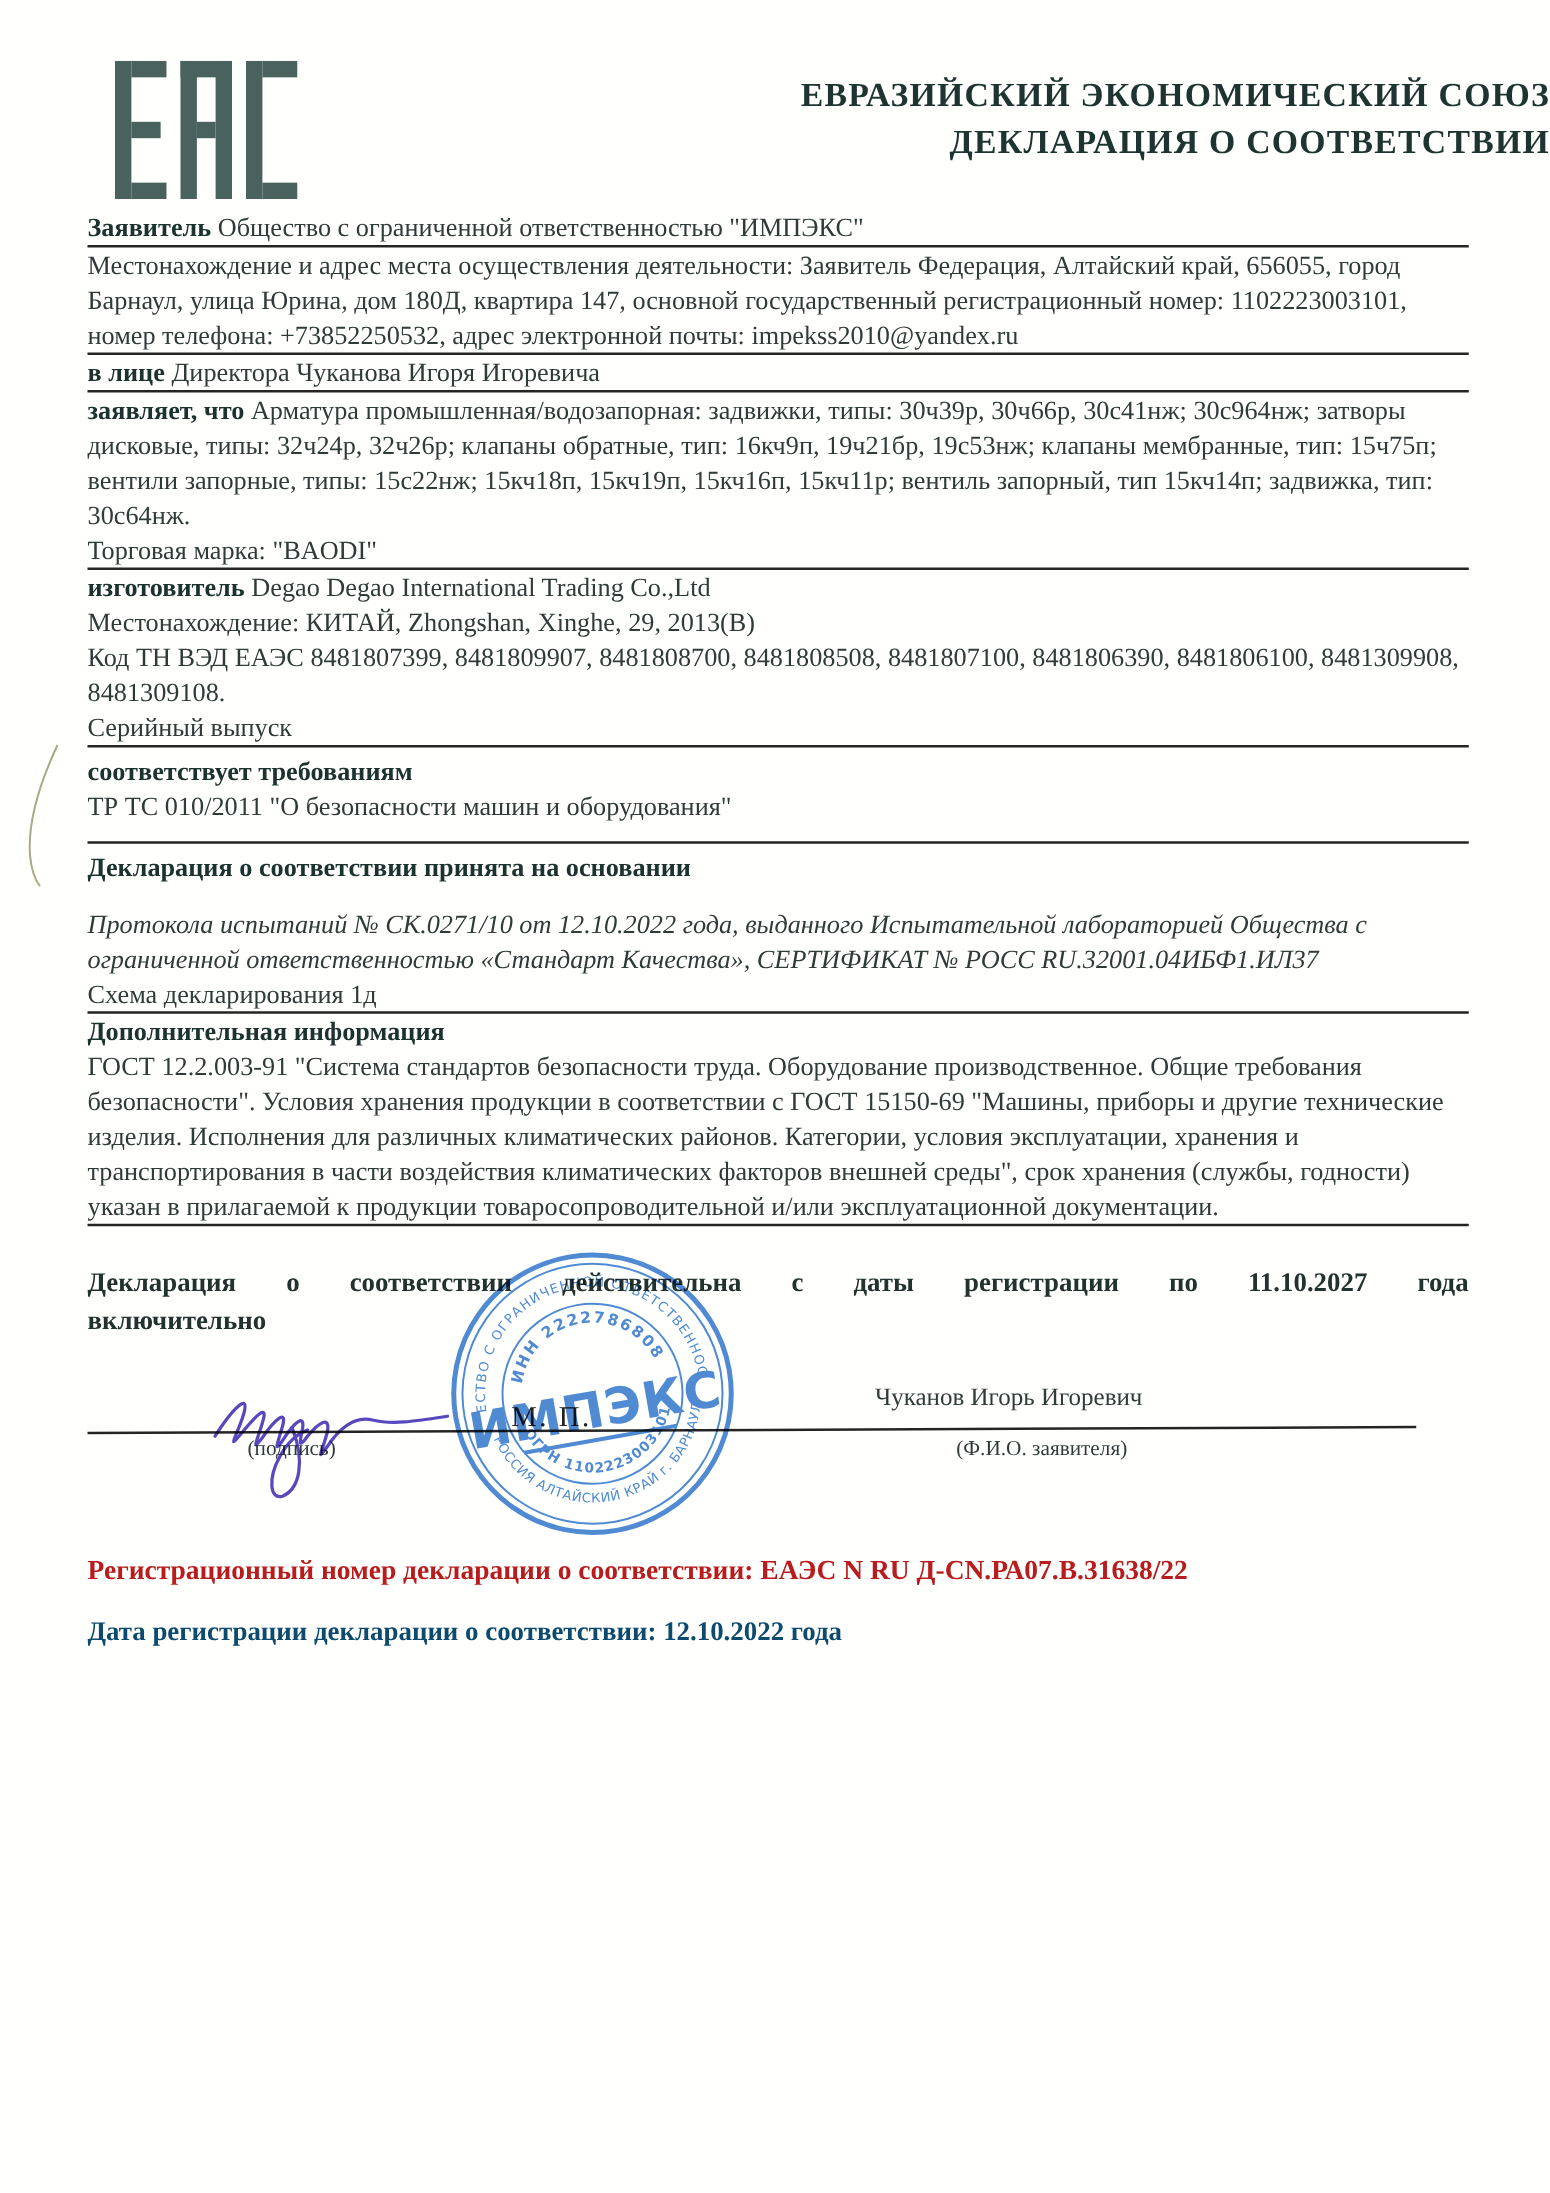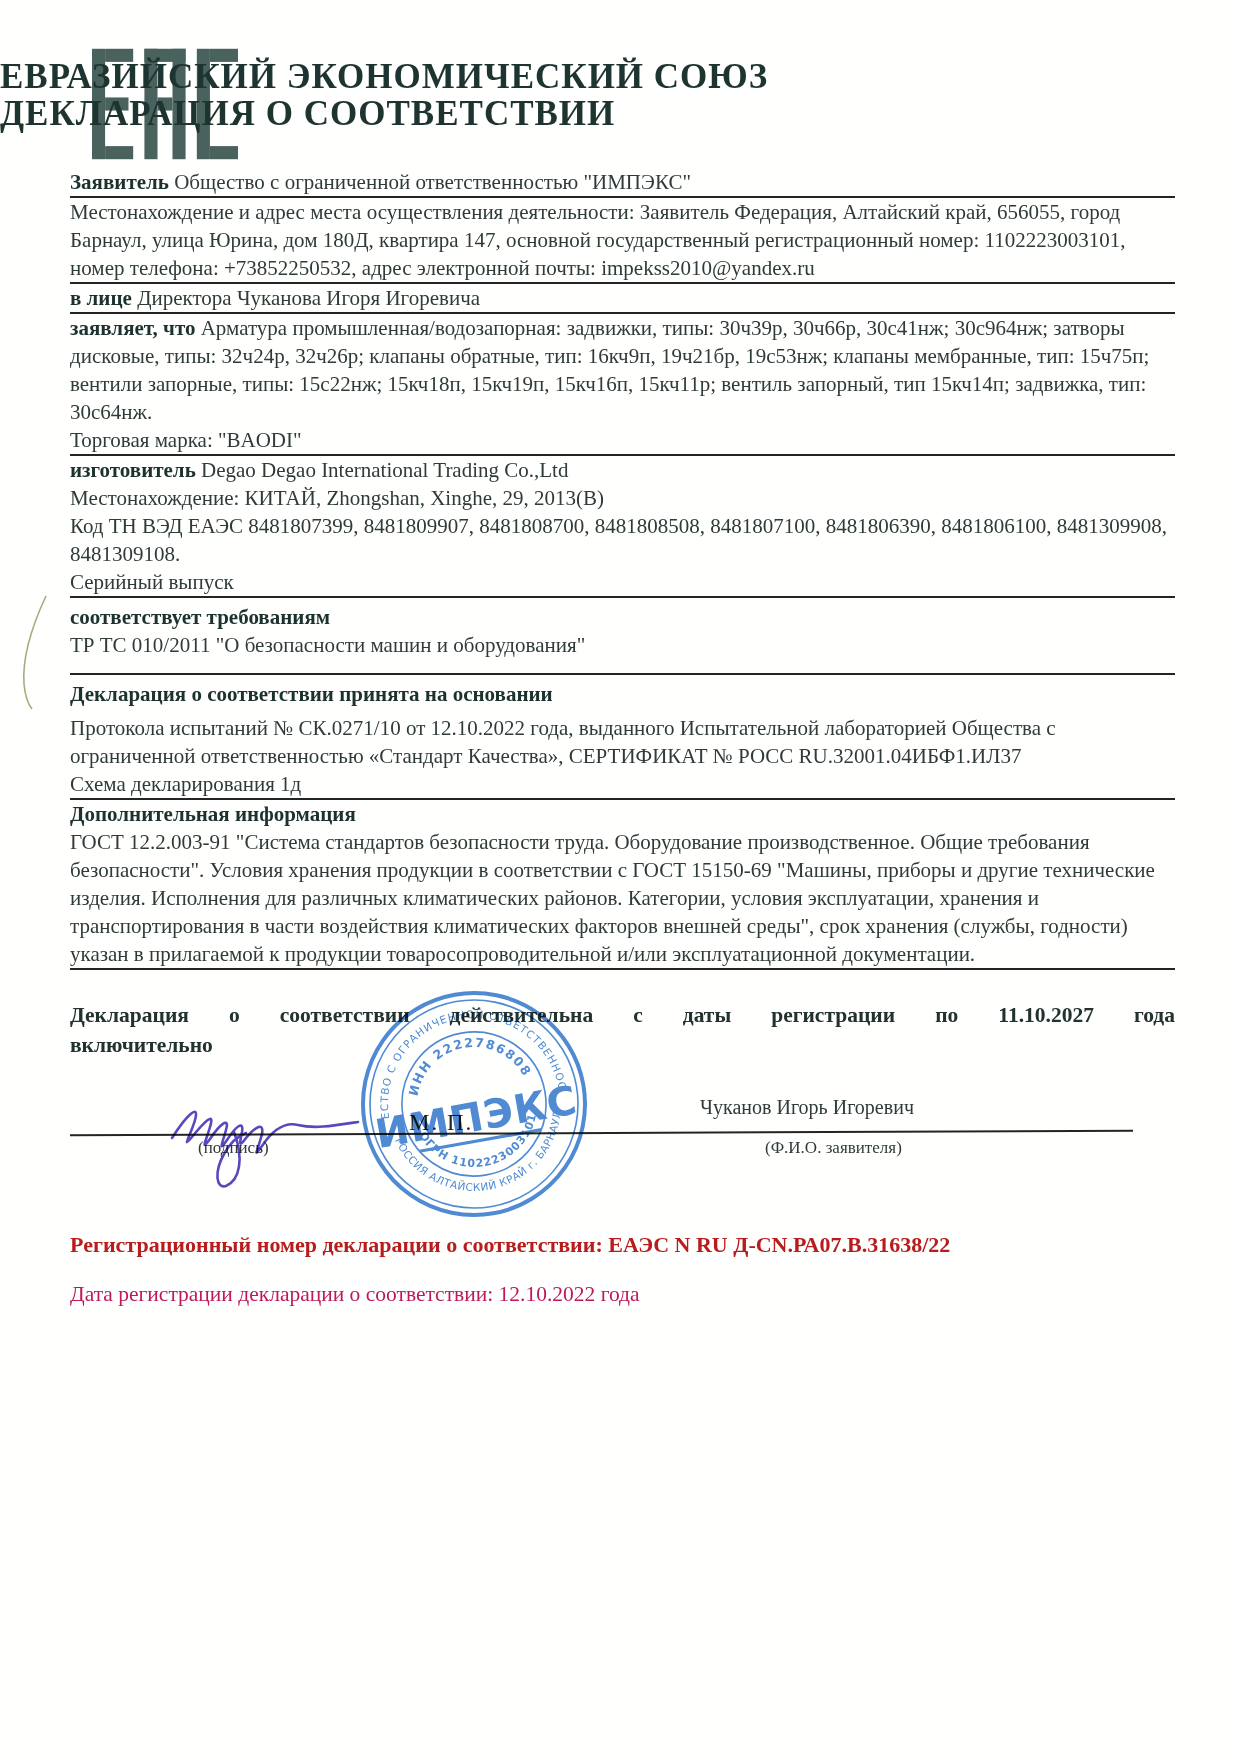--- a/index.html
+++ b/index.html
@@ -3,47 +3,47 @@
 <meta charset="utf-8">
 <style>
   html,body{margin:0;padding:0;}
   body{background:#ffffff;width:1240px;height:1754px;position:relative;
        font-family:"Liberation Serif", serif;color:#2f3b39;}
   .page{position:relative;width:1240px;height:1754px;background:#fffffe;overflow:hidden;}
   .content{position:absolute;left:70px;top:168px;width:1105px;}
   
   .hdr{position:absolute;top:0;left:0;width:1240px;height:160px;}
   .eac-logo{position:absolute;left:92px;top:45px;}
-  .title{position:absolute;left:0;top:58px;width:1240px;text-align:left;
-         font-weight:bold;font-size:35px;line-height:37px;letter-spacing:1px;color:#1e3431;}
+  .title{position:absolute;left:0;top:58px;width:1240px;text-align:right;
+         font-weight:bold;font-size:27px;line-height:37px;letter-spacing:1px;color:#1e3431;}
   
   .row{font-size:21px;line-height:28px;}
   .ruled{border-bottom:2px solid #242424;}
   .b{font-weight:bold;color:#1c322f;}
   .sp-after{padding-bottom:14px;}
-  .mt6{margin-top:5px;} .mt10{margin-top:6px;}
+  .mt6{margin-top:5px;} .mt10{margin-top:17px;font-style:italic;}
   
   .validity{margin-top:30px;font-weight:bold;color:#21322f;font-size:21.5px;line-height:30px;}
   .jline{display:flex;justify-content:space-between;}
   
   .sigzone{position:relative;height:152px;margin-top:6px;}
   .sigline{position:absolute;left:0;top:66px;width:1063px;height:0;
            border-top:2px solid #242424;transform:rotate(-0.25deg);}
   .cap{position:absolute;font-size:17px;color:#2f3b39;}
   .cap-sign{left:128px;top:72px;}
   .cap-fio{left:695px;top:72px;}
   .fio-name{position:absolute;left:630px;top:30px;width:280px;text-align:left;
             font-size:20px;color:#2f3b39;}
   .mp{position:absolute;left:339px;top:44px;font-size:23px;letter-spacing:2px;color:#222;}
   .stamp{position:absolute;left:288px;top:-78px;width:232px;height:232px;
          mix-blend-mode:multiply;opacity:0.92;}
   .signature-ink{position:absolute;left:92px;top:10px;mix-blend-mode:multiply;}
   
   .freg{margin-top:14px;font-weight:bold;font-size:22px;color:#b91c1c;}
-  .fdate{margin-top:24px;font-weight:normal;font-size:21.5px;color:#be185d;}
+  .fdate{margin-top:24px;font-weight:bold;font-size:21.5px;color:#0c4a6e;}
   .margin-mark{position:absolute;left:8px;top:592px;}
 </style>
 </head>
 <body>
 
 <div class="page">
 
   <div class="hdr">
     <svg class="eac-logo" width="146" height="118" viewBox="0 0 156 118">
       <g fill="#4a625d">

